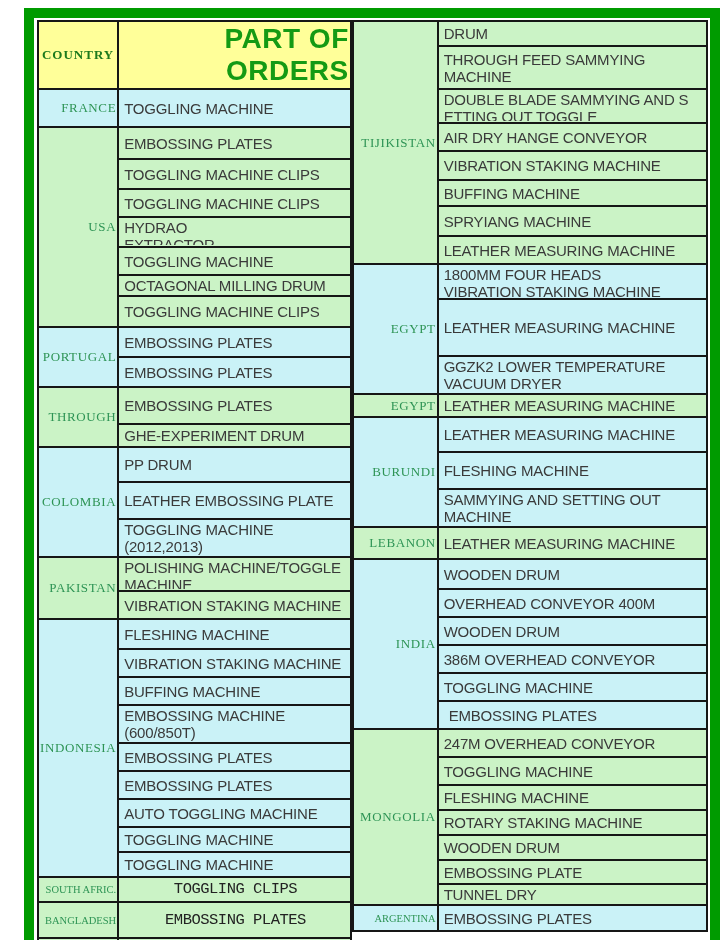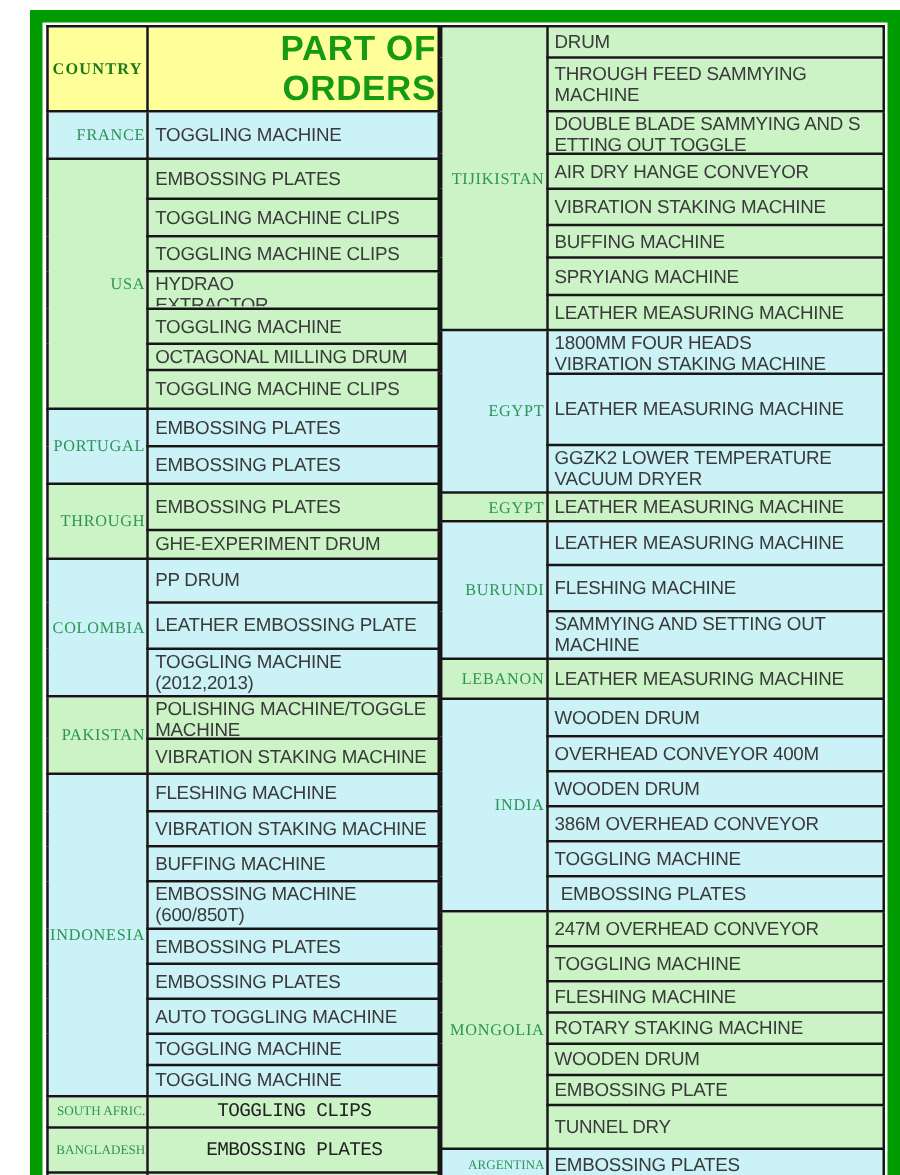--- a/index.html
+++ b/index.html
@@ -250,21 +250,21 @@
           </tr>
       <tr style="height:25px">
             <td class="pc gg">ROTARY STAKING MACHINE</td>
           </tr>
       <tr style="height:25px">
             <td class="pc gg">WOODEN DRUM</td>
           </tr>
       <tr style="height:24px">
             <td class="pc gg">EMBOSSING PLATE</td>
           </tr>
-      <tr style="height:35px">
+      <tr style="height:21px">
             <td class="pc gg">TUNNEL DRY</td>
           </tr>
       <tr style="height:26px">
         <td class="cc bb sm">ARGENTINA</td>
         <td class="pc bb">EMBOSSING PLATES</td>
       </tr>
     </tbody>
       </table>
 
   </div>

